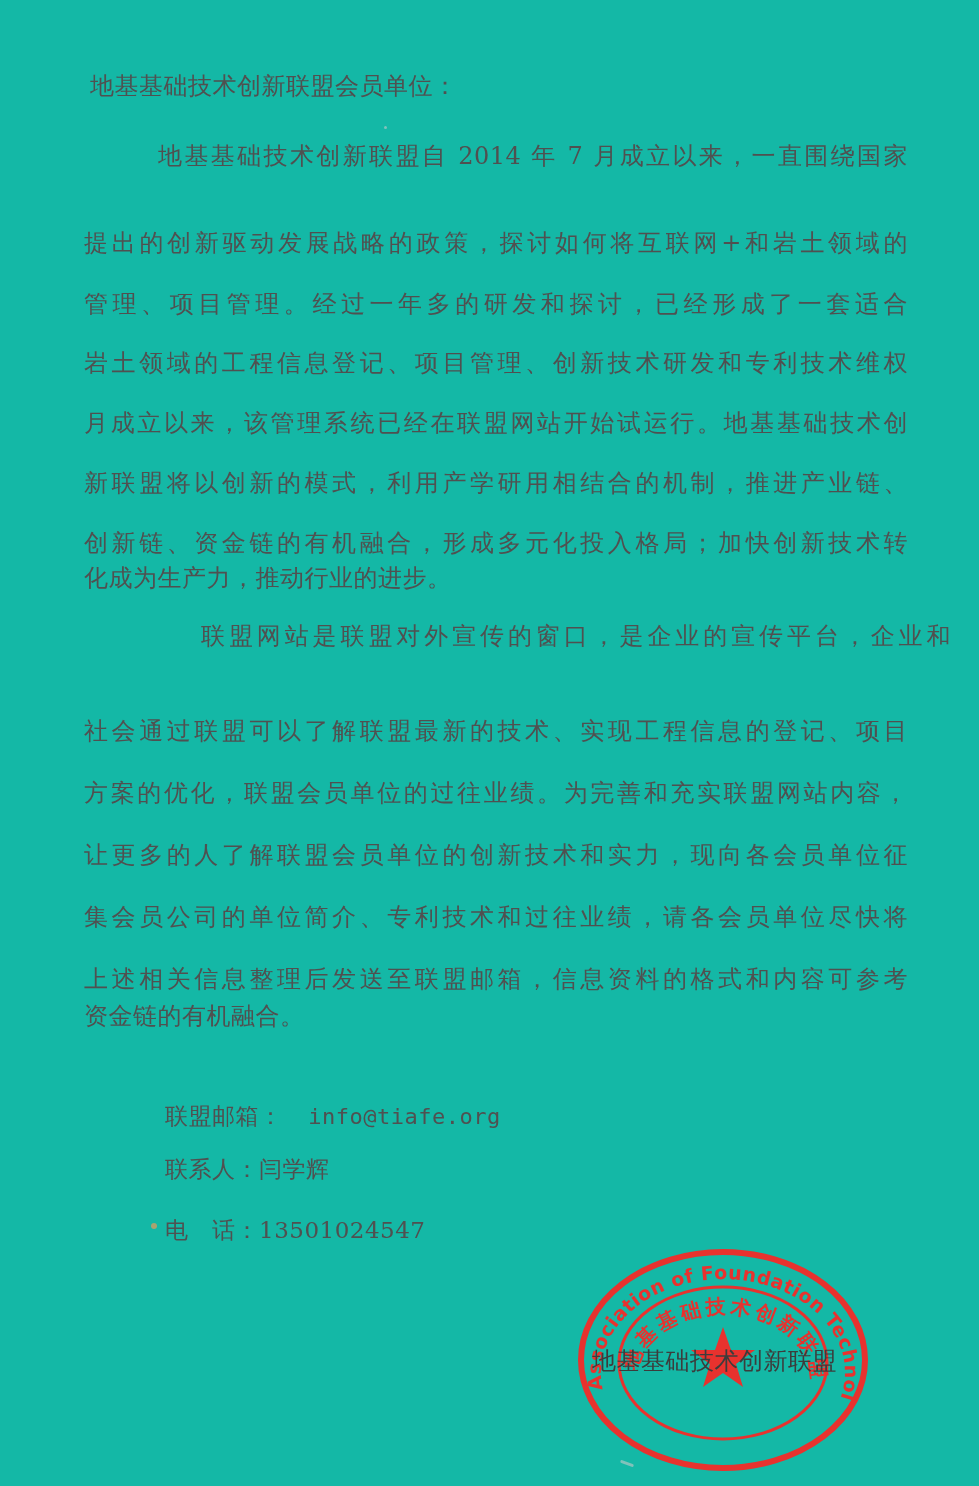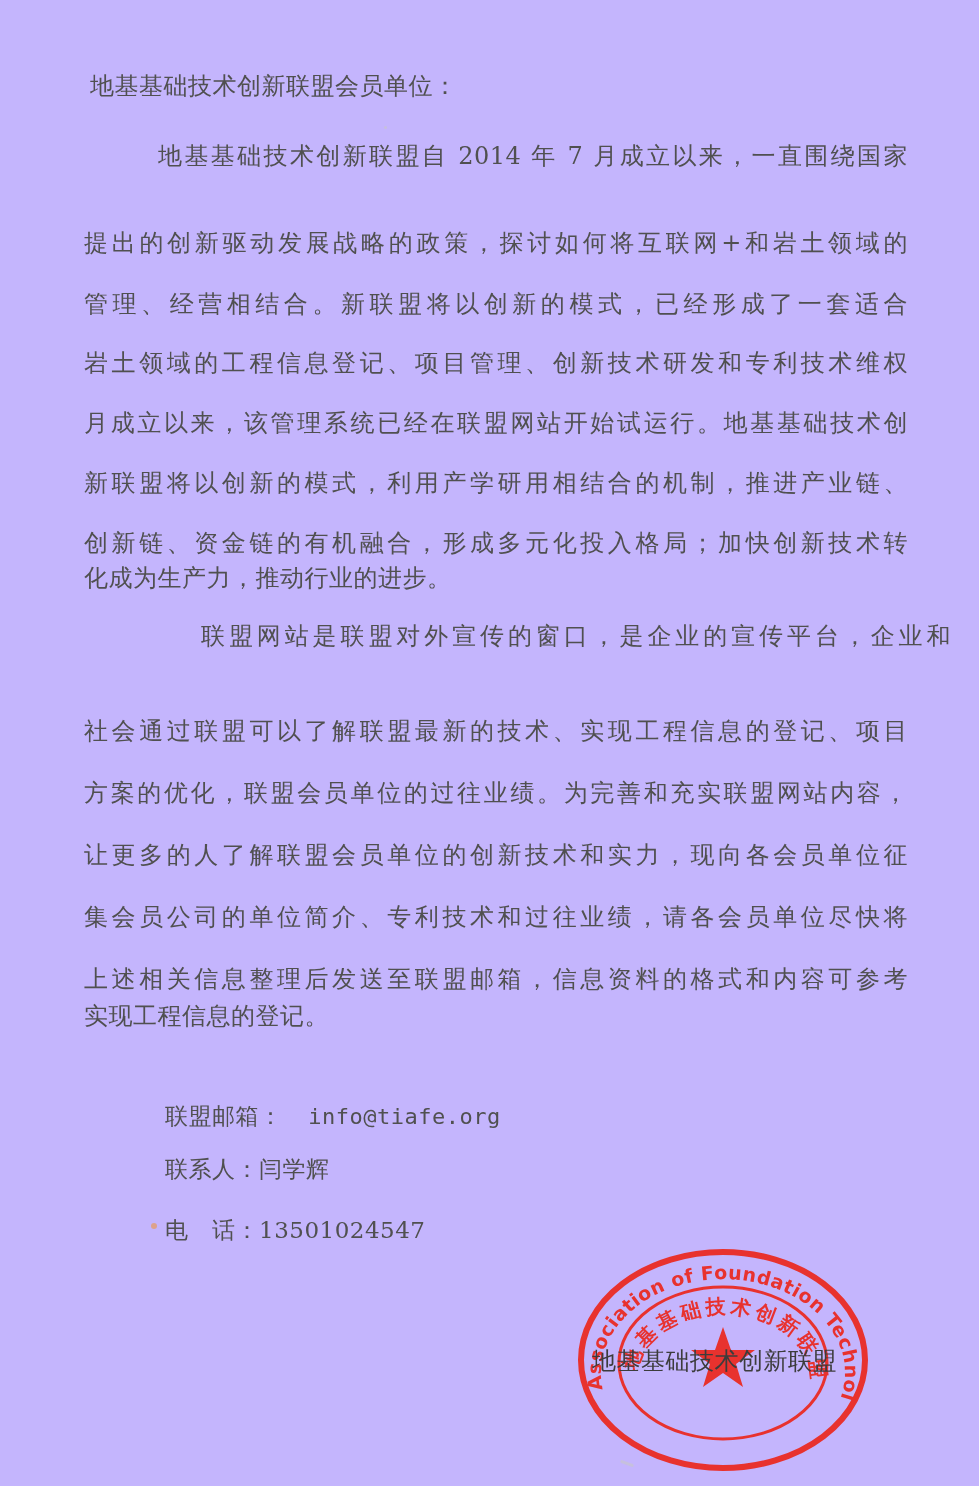--- a/index.html
+++ b/index.html
@@ -12,21 +12,21 @@
       height: 1486px;
       position: relative;
       overflow: hidden;
       font-family: "DejaVu Serif", "Liberation Serif", serif;
       color: #4a4a4a;
     }
     .page {
       position: absolute;
       left: 0; top: 0;
       width: 979px; height: 1486px;
-      background: #c4b5fd;
+      background: #14b8a6;
     }
     .line {
       position: absolute;
       font-size: 24px;
       line-height: 32px;
       white-space: nowrap;
       color: #505050;
       letter-spacing: 0.5px;
     }
     .justify {
@@ -63,36 +63,36 @@
 </head>
 <body>
 
 <div class="page">
 
   <div class="line greeting">地基基础技术创新联盟会员单位：</div>
 
   <div>
     <div class="line" style="left:158px; top:140px; width:750px; text-align:justify; text-align-last:justify;">地基基础技术创新联盟自 2014 年 7 月成立以来，一直围绕国家</div>
     <div class="line justify" style="top:202px;">提出的创新驱动发展战略的政策，探讨如何将互联网+和岩土领域的</div>
-    <div class="line justify" style="top:263px;">管理、经营相结合。新联盟将以创新的模式，已经形成了一套适合</div>
+    <div class="line justify" style="top:263px;">管理、项目管理。经过一年多的研发和探讨，已经形成了一套适合</div>
     <div class="line justify" style="top:322px;">岩土领域的工程信息登记、项目管理、创新技术研发和专利技术维权</div>
     <div class="line justify" style="top:382px;">月成立以来，该管理系统已经在联盟网站开始试运行。地基基础技术创</div>
     <div class="line justify" style="top:442px;">新联盟将以创新的模式，利用产学研用相结合的机制，推进产业链、</div>
     <div class="line justify" style="top:502px;">创新链、资金链的有机融合，形成多元化投入格局；加快创新技术转</div>
     <div class="line" style="left:84px; top:562px;">化成为生产力，推动行业的进步。</div>
   </div>
 
   <div>
     <div class="line" style="left:158px; top:620px; width:750px; text-align:justify; text-align-last:justify;margin-left:43px;">联盟网站是联盟对外宣传的窗口，是企业的宣传平台，企业和</div>
     <div class="line justify" style="top:690px;">社会通过联盟可以了解联盟最新的技术、实现工程信息的登记、项目</div>
     <div class="line justify" style="top:752px;">方案的优化，联盟会员单位的过往业绩。为完善和充实联盟网站内容，</div>
     <div class="line justify" style="top:814px;">让更多的人了解联盟会员单位的创新技术和实力，现向各会员单位征</div>
     <div class="line justify" style="top:876px;">集会员公司的单位简介、专利技术和过往业绩，请各会员单位尽快将</div>
     <div class="line justify" style="top:938px;">上述相关信息整理后发送至联盟邮箱，信息资料的格式和内容可参考</div>
-    <div class="line" style="left:84px; top:1000px;">实现工程信息的登记。</div>
+    <div class="line" style="left:84px; top:1000px;">资金链的有机融合。</div>
   </div>
 
   <div>
     <div class="line contact" style="left:165px; top:1092px;margin-top:8px;">
       <span>联盟邮箱：</span>
       <span class="mono" style="margin-left:18px;">info@tiafe.org</span>
     </div>
     <div class="line contact" style="left:165px; top:1153px;">
       <span>联系人：</span><span>闫学辉</span>
     </div>

